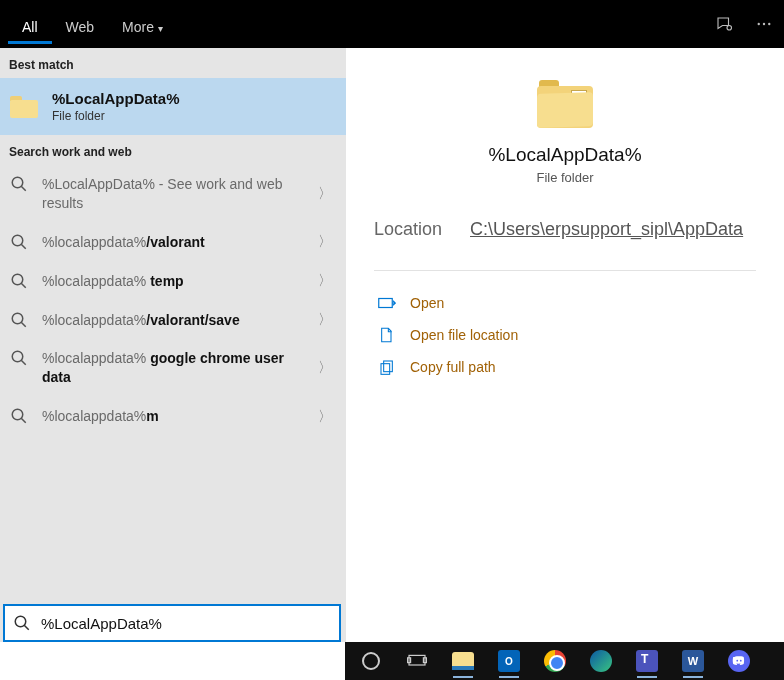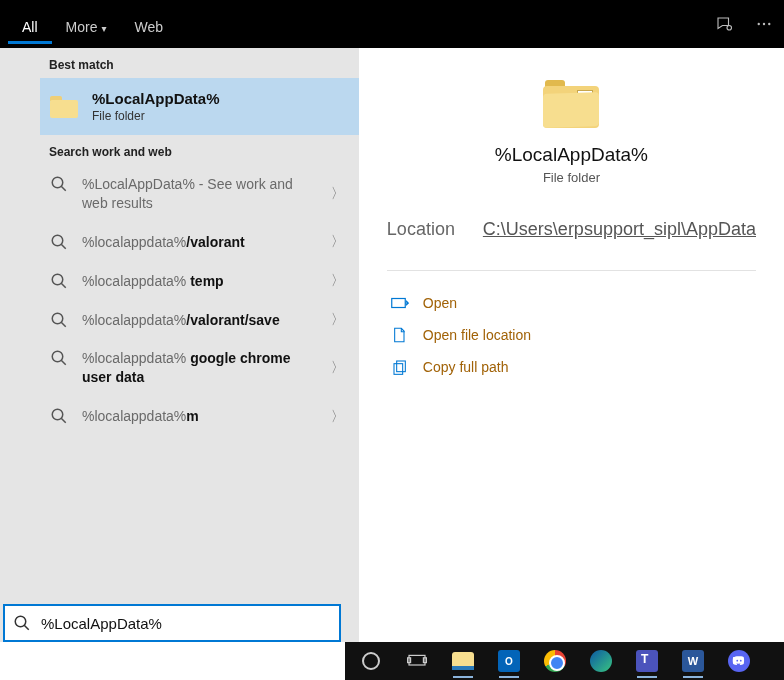--- a/index.html
+++ b/index.html
@@ -6,21 +6,21 @@
   body { width: 784px; height: 680px; background: #fff; overflow: hidden; position: relative; }
 
   
   .topbar { height: 48px; background: #000; display: flex; align-items: center; padding: 0 8px; color: #ccc; position: relative; }
   .tab { padding: 0 14px; height: 40px; line-height: 46px; font-size: 14px; cursor: pointer; user-select: none; }
   .tab.active { color: #fff; border-bottom: 3px solid #0078d4; }
   .tab.more::after { content: "▾"; font-size: 10px; margin-left: 4px; }
   .topbar-right { position: absolute; right: 0; top: 0; display: flex; align-items: center; height: 48px; }
   .top-icon { width: 40px; height: 48px; display: flex; align-items: center; justify-content: center; color: #bbb; cursor: pointer; }
 
-  .main { display: flex; height: 594px; background: #e5e5e5; padding-left: 40px; }
+  .main { display: flex; height: 594px; background: #e5e5e5; }
 
   
   .left { width: 346px; background: #e5e5e5; display: flex; flex-direction: column; overflow-y: auto; }
   .section-header { font-size: 12px; font-weight: 600; color: #222; padding: 10px 9px 6px; }
   .best-match { display: flex; align-items: center; padding: 12px 10px; background: #bbd8ef; cursor: pointer; }
   .folder-ico { width: 28px; height: 22px; margin-right: 14px; position: relative; }
   .folder-ico .tab-part { position: absolute; top: 0; left: 0; width: 12px; height: 5px; background: #efcf77; border-radius: 2px 2px 0 0; }
   .folder-ico .body-part { position: absolute; top: 4px; left: 0; width: 28px; height: 18px; background: #f7de8f; border-radius: 2px; }
   .best-match .title { font-size: 15px; font-weight: 600; color: #111; }
   .best-match .sub { font-size: 12px; color: #333; margin-top: 2px; }
@@ -75,22 +75,22 @@
   .ico-discord { border-radius:50%; background:#5865f2; display:flex;align-items:center;justify-content:center;}
   .ico-discord svg{width:14px;height:14px;}
 
   svg { display: block; }
 </style>
 </head>
 <body>
 
 <div class="topbar">
   <div class="tab active">All</div>
+  <div class="tab">Web</div>
   <div class="tab more">More</div>
-  <div class="tab">Web</div>
   <div class="topbar-right">
     <div class="top-icon">
       <svg width="18" height="18" viewBox="0 0 24 24" fill="none" stroke="currentColor" stroke-width="1.5">
           <path d="M4 4h14v10H10l-6 4V4z"></path>
           <circle cx="19" cy="17" r="3"></circle>
         </svg>
     </div>
     <div class="top-icon">
       <svg width="18" height="18" viewBox="0 0 24 24" fill="currentColor">
           <circle cx="5" cy="12" r="1.6"></circle>

